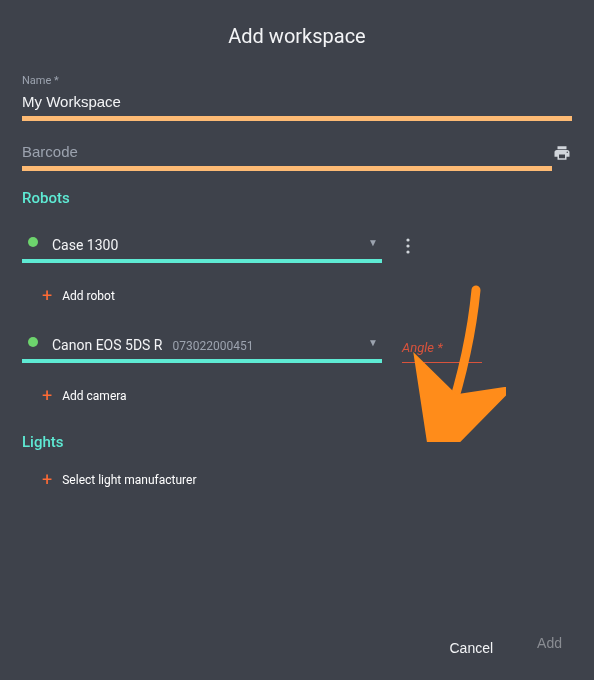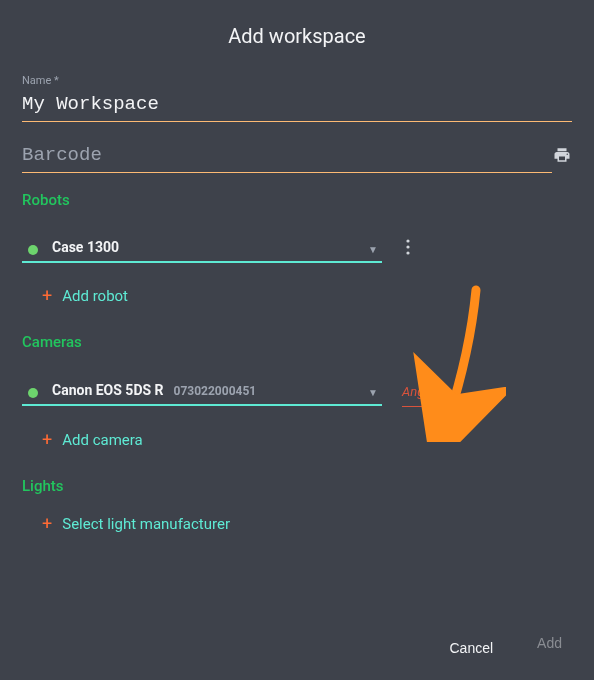--- a/index.html
+++ b/index.html
@@ -28,65 +28,63 @@
   }
   .field-label {
     font-size: 11px;
     color: #9ca3af;
     display: block;
     margin-bottom: 2px;
   }
   .field-input {
     background: transparent;
     border: none;
-    border-bottom: 1px solid #fdba74;
+    border-bottom: 5px solid #fdba74;
     color: #f3f4f6;
-    font-size: 19px;
+    font-size: 15px;
     width: 100%;
     padding: 4px 0 6px 0;
     outline: none;
-    font-family: Liberation Mono, monospace;
   }
   .field-input::placeholder {
     color: #9ca3af;
   }
   .barcode-row {
     display: flex;
     align-items: center;
     margin-bottom: 16px;
   }
   .barcode-row .field-input {
     flex: 1;
   }
   .print-icon {
     color: #d1d5db;
     cursor: pointer;
     flex-shrink: 0;
   }
   .section-header {
     font-size: 15px;
     font-weight: 500;
-    color: #22c55e;
+    color: #5eead4;
     margin-top: 18px;
     margin-bottom: 26px;
   }
   .select-row {
     display: flex;
     align-items: center;
     gap: 20px;
     margin-bottom: 24px;
   }
   .select-control {
     flex: 0 0 360px;
     display: flex;
-    align-items: flex-end;
-    border-bottom: 2px solid #5eead4;
+    align-items: flex-start;
+    border-bottom: 4px solid #5eead4;
     padding: 4px 0 6px 0;
     cursor: pointer;
-    font-weight: bold;
   }
   .status-dot {
     width: 10px;
     height: 10px;
     border-radius: 50%;
     background: #6dd46d;
     margin-right: 14px;
     margin-left: 6px;
     flex-shrink: 0;
   }
@@ -130,22 +128,22 @@
     margin-bottom: 28px;
     cursor: pointer;
   }
   .plus-icon {
     color: #ff6b35;
     font-size: 18px;
     font-weight: 400;
     line-height: 1;
   }
   .add-label {
-    font-size: 15px;
-    color: #5eead4;
+    font-size: 12px;
+    color: #ffffff;
   }
   .footer {
     position: absolute;
     bottom: 18px;
     right: 24px;
     display: flex;
     gap: 28px;
     align-items: center;
   }
   .btn {
@@ -201,21 +199,20 @@
           <circle cx="2" cy="14" r="1.6"></circle>
         </svg>
     </span>
   </div>
 
   <div class="add-row">
     <span class="plus-icon">+</span>
     <span class="add-label">Add robot</span>
   </div>
 
-  <div class="section-header">Cameras</div>
 
   <div class="select-row">
     <div class="select-control" style="flex:0 0 360px">
       <span class="status-dot"></span>
       <span class="select-text">
         <span>Canon EOS 5DS R</span>
         <span class="select-sub">073022000451</span>
       </span>
       <span class="dropdown-arrow">▼</span>
     </div>

